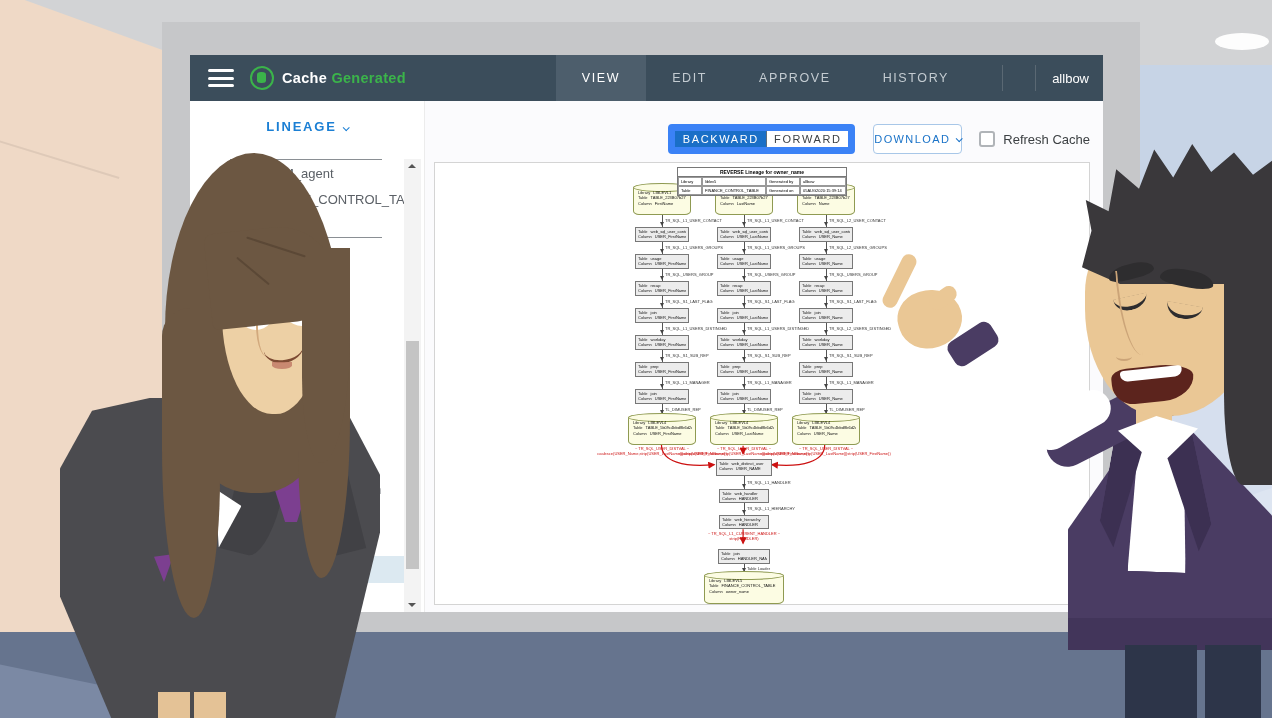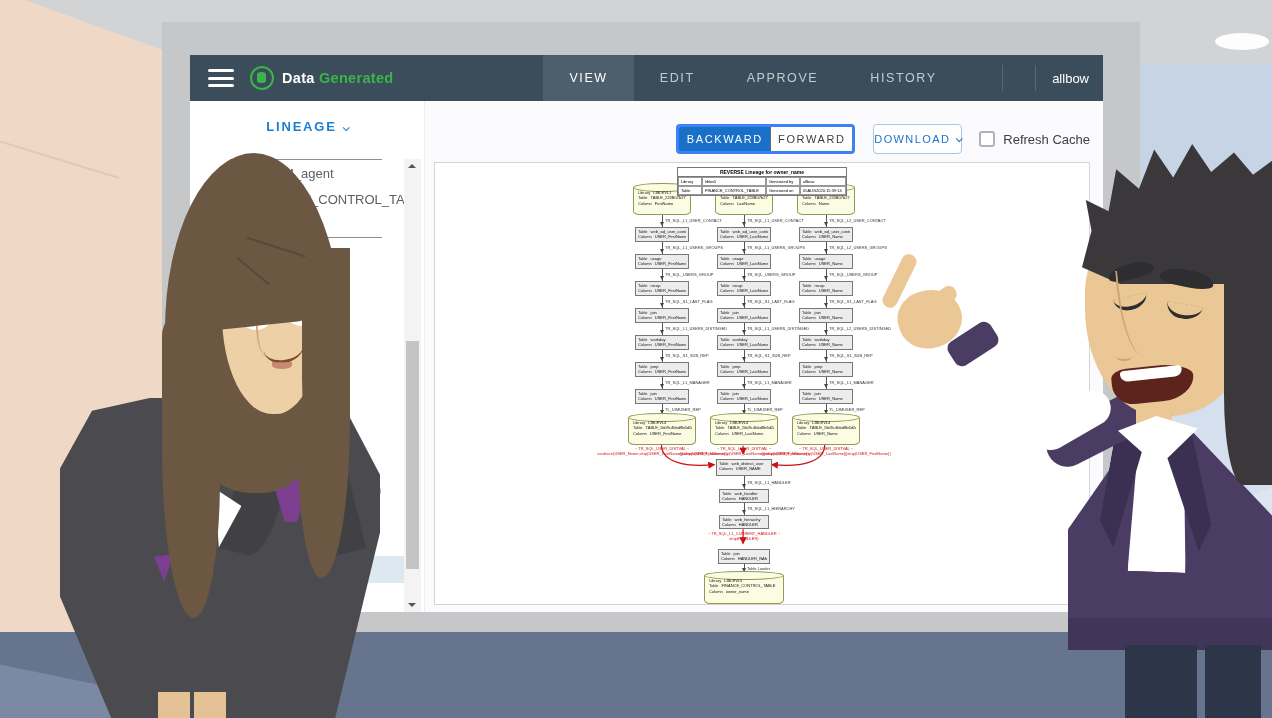--- a/index.html
+++ b/index.html
@@ -60,21 +60,21 @@
   
   #sb-scroll { position:absolute; right:3px; top:58px; bottom:0; width:17px; background:#f3f3f3; }
   #sb-scroll .arr { position:absolute; left:4px; width:0; height:0; border:4.5px solid transparent; cursor:pointer; }
   #sb-scroll .up { top:5px; border-bottom-color:#555; border-top:none; }
   #sb-scroll .down { bottom:5px; border-top-color:#555; border-bottom:none; }
   #sb-thumb { position:absolute; left:2px; width:13px; top:182px; height:228px; background:#c4c4c4; cursor:pointer; }
 
   
   #main { position:absolute; left:235px; top:46px; right:0; bottom:0; background:#fbfbfd; }
   #toolbar { position:absolute; right:13px; top:23px; height:30px; display:flex; align-items:center; }
-  #bf-group { display:flex; border:3px solid #3b82f6; border-radius:4px; overflow:hidden; height:30px; }
+  #bf-group { display:flex; border:7px solid #3b82f6; border-radius:4px; overflow:hidden; height:30px; }
   #btn-backward { background:#1a6fc7; color:#fff; width:91px; }
   #btn-forward { background:#fff; color:#3c4043; width:82px; border-left:1px solid #5f6e7c; }
   .tbtn { display:flex; align-items:center; justify-content:center; font-size:11px; letter-spacing:1.6px; cursor:pointer; height:100%; }
   #btn-download { width:89px; height:30px; margin-left:18px; border:1px solid #a8c7e8; border-radius:4px; background:#fff;
     color:#1a73c8; display:flex; align-items:center; justify-content:center; font-size:11px; letter-spacing:1.4px; cursor:pointer; }
   #btn-download .chev { border-color:#1a73c8; margin-left:6px; width:5px; height:5px; }
   #refresh-wrap { display:flex; align-items:center; margin-left:17px; cursor:pointer; }
   #refresh-cb { width:16px; height:16px; border:2px solid #b0b4b8; border-radius:3px; background:#fff; }
   #refresh-label { margin-left:8px; font-size:13px; color:#3c4043; }
 
@@ -193,21 +193,21 @@
     <div id="navbar">
       <div id="hamburger">
           <i></i>
           <i></i>
           <i></i>
         </div>
       <div id="logo">
           <i></i>
         </div>
       <div id="brand">
-        <span>Data</span>
+        <span>Cache</span>
         <span class="grn">Generated</span>
       </div>
       <div id="tabs">
           <div class="tab active">VIEW</div>
           <div class="tab">EDIT</div>
           <div class="tab">APPROVE</div>
           <div class="tab">HISTORY</div>
         </div>
       <div id="nav-right">
         <div class="nav-div"></div>

